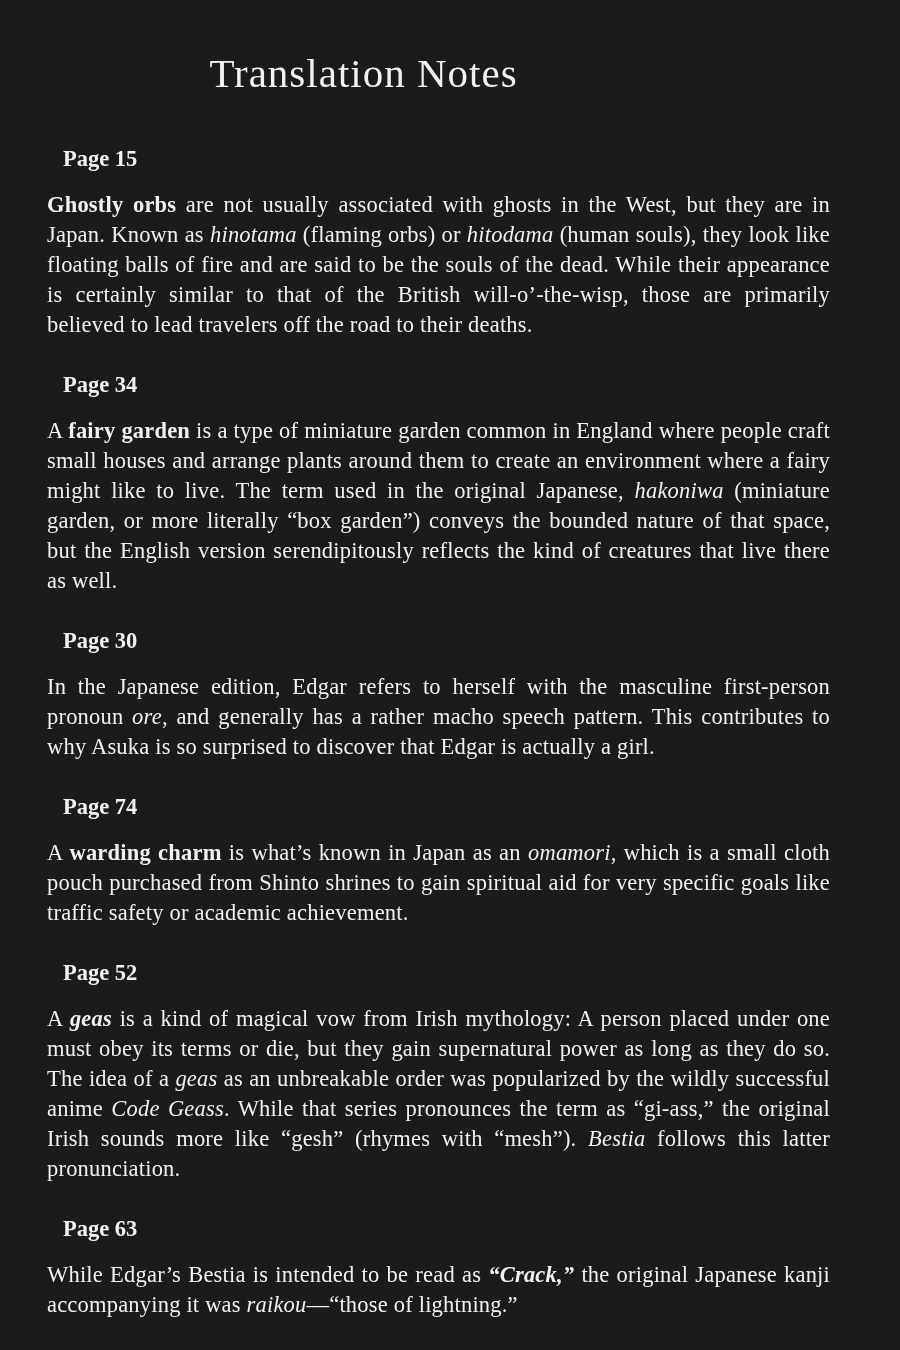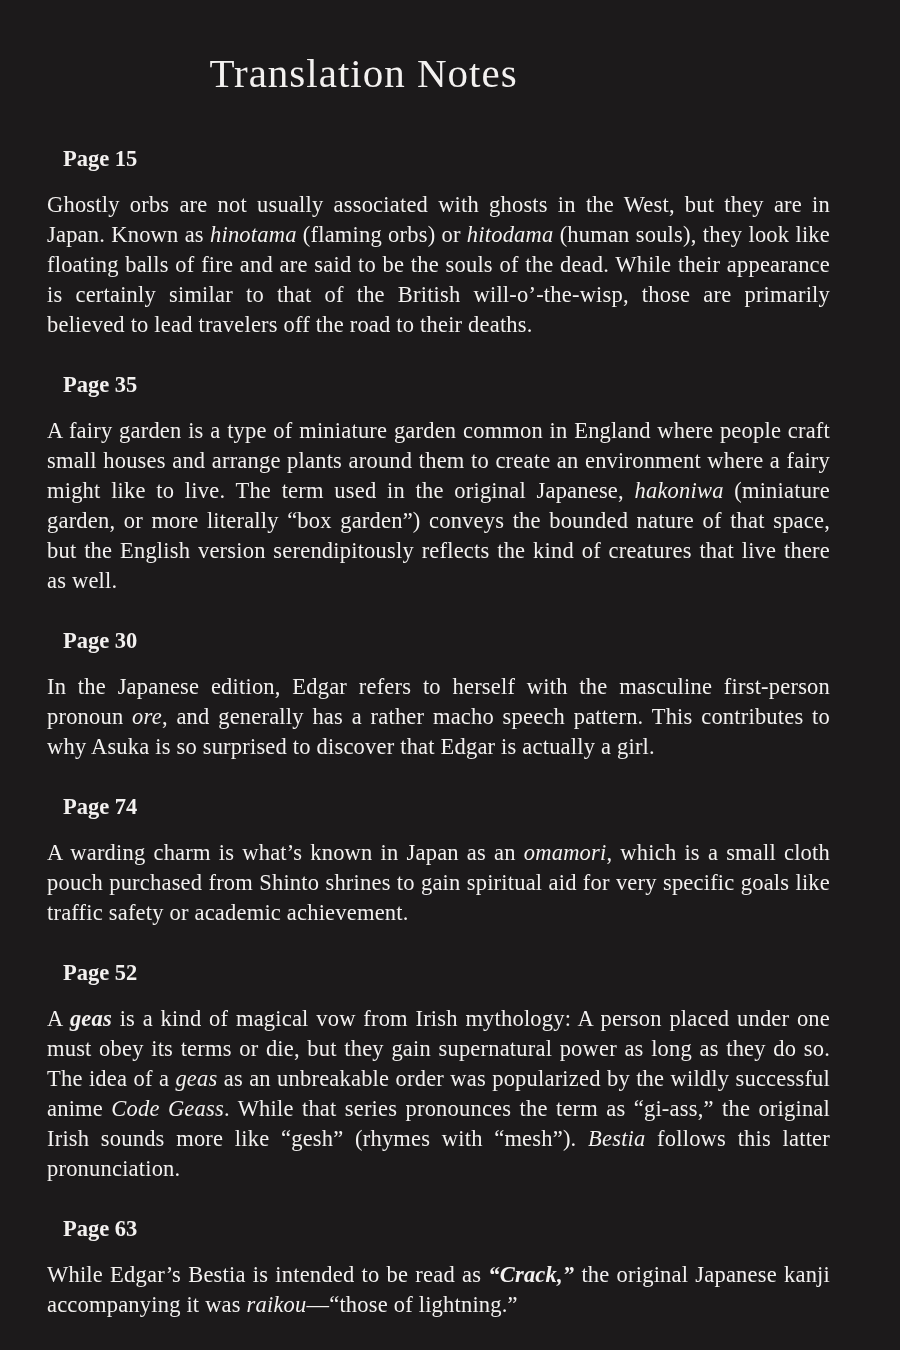--- a/index.html
+++ b/index.html
@@ -43,36 +43,36 @@
     margin: 16px;
     height: 30px;
   }
   .note-body {
     font-size: 22.5px;
     line-height: 30px;
     margin: 0;
     text-align: justify;
     letter-spacing: 0.2px;
   }
-  .note-body b { font-weight: normal; }
+  .note-body b { font-weight: bold; }
   .note-body i { font-style: italic; }
   .note-body .bi { font-weight: bold; font-style: italic; }
 </style>
 </head>
 <body>
 
 <h1 class="title">Translation Notes</h1>
 
 <div class="notes">
   <div class="note">
     <p class="note-heading">Page 15</p>
     <p class="note-body"><b>Ghostly orbs</b><span> are not usually associated with ghosts in the West, but they are in Japan. Known as </span><i>hinotama</i><span> (flaming orbs) or </span><i>hitodama</i><span> (human souls), they look like floating balls of fire and are said to be the souls of the dead. While their appearance is certainly similar to that of the British will-o’-the-wisp, those are primarily believed to lead travelers off the road to their deaths.</span></p>
   </div>
   <div class="note">
-    <p class="note-heading">Page 35</p>
+    <p class="note-heading">Page 34</p>
     <p class="note-body"><span>A </span><b>fairy garden</b><span> is a type of miniature garden common in England where people craft small houses and arrange plants around them to create an environment where a fairy might like to live. The term used in the original Japanese, </span><i>hakoniwa</i><span> (miniature garden, or more literally “box garden”) conveys the bounded nature of that space, but the English version serendipitously reflects the kind of creatures that live there as well.</span></p>
   </div>
   <div class="note">
     <p class="note-heading">Page 30</p>
     <p class="note-body"><span>In the Japanese edition, Edgar refers to herself with the masculine first-person pronoun </span><i>ore</i><span>, and generally has a rather macho speech pattern. This contributes to why Asuka is so surprised to discover that Edgar is actually a girl.</span></p>
   </div>
   <div class="note">
     <p class="note-heading">Page 74</p>
     <p class="note-body"><span>A </span><b>warding charm</b><span> is what’s known in Japan as an </span><i>omamori</i><span>, which is a small cloth pouch purchased from Shinto shrines to gain spiritual aid for very specific goals like traffic safety or academic achievement.</span></p>
   </div>

